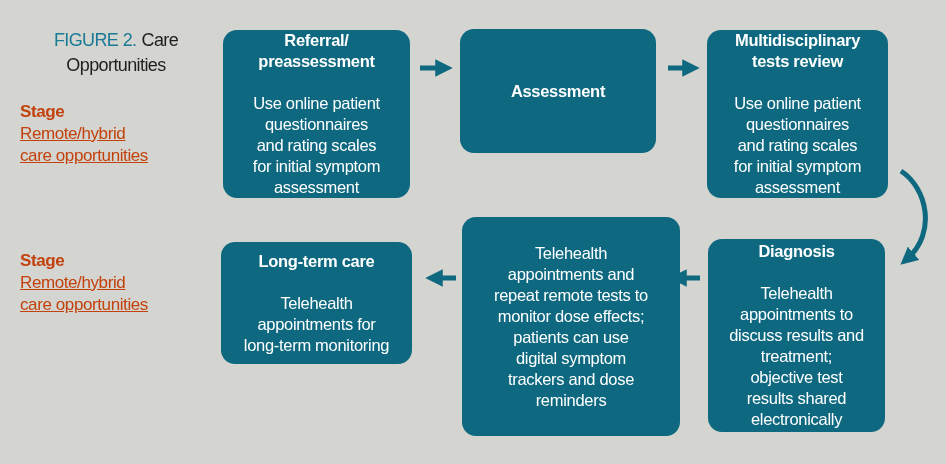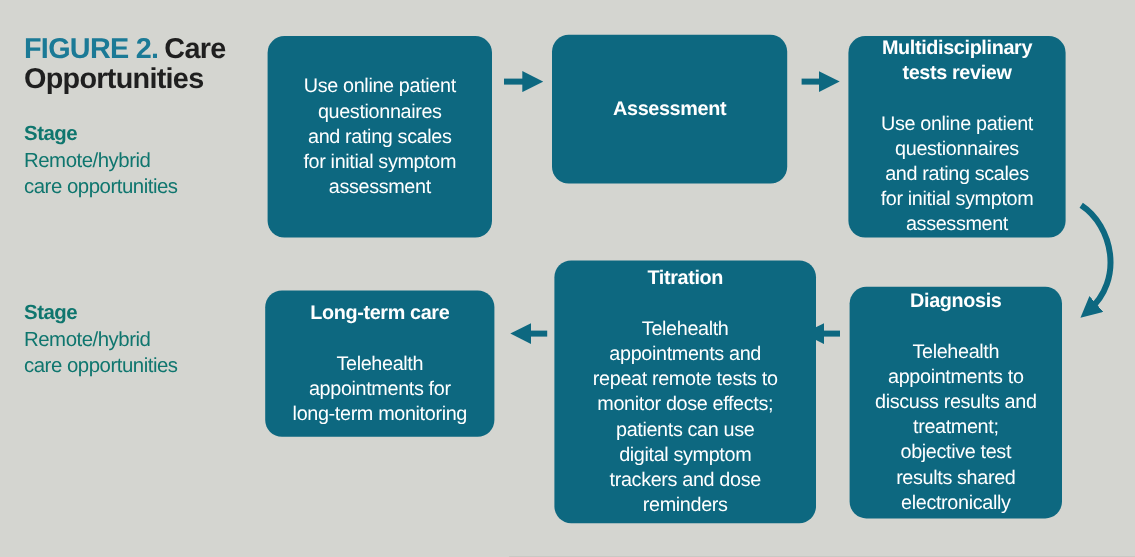--- a/index.html
+++ b/index.html
@@ -12,41 +12,42 @@
     height: 464px;
     background: #d4d5d0;
     overflow: hidden;
   }
 
   
   .figure-title {
     position: absolute;
     left: 20px; top: 28px;
     width: 192px;
-    font-weight: bold;
-    font-size: 24px;
+    font-weight: normal;
+    font-size: 18px;
     line-height: 25px;
     letter-spacing: -0.6px;
     color: #1f1f1f;
+    text-align: center;
   }
   .figure-title .fig-label { color: #1b7a96; margin-right: 5px; }
 
   .stage {
     position: absolute;
     left: 20px;
     width: 175px;
     font-size: 17px;
     line-height: 22px;
     letter-spacing: -0.4px;
-    color: #0f766e;
+    color: #c2410c;
   }
   .stage-1 { top: 101px; }
   .stage-2 { top: 250px; }
   .stage .heading { font-weight: bold; }
-  .stage .desc { white-space: pre-line; }
+  .stage .desc { white-space: pre-line; text-decoration: underline; }
 
   
   .box {
     position: absolute;
     background: #0d6880;
     border-radius: 14px;
     color: #ffffff;
     display: flex;
     align-items: center;
     justify-content: center;
@@ -109,20 +110,22 @@
     </defs>
     <line class="shaft" x1="420" y1="68" x2="444" y2="68" marker-end="url(#ah)"></line>
     <line class="shaft" x1="668" y1="68" x2="691" y2="68" marker-end="url(#ah)"></line>
     <path class="shaft" d="M901 171 C927 188 937 233 907 259" marker-end="url(#ah)"></path>
     <line class="shaft" x1="700" y1="278" x2="678" y2="278" marker-end="url(#ah)"></line>
     <line class="shaft" x1="456" y1="278" x2="434" y2="278" marker-end="url(#ah)"></line>
   </svg>
 
   <div class="box" id="box-referral">
     <div class="inner">
+      <div class="title">Referral/
+preassessment</div>
       <div class="body">Use online patient
 questionnaires
 and rating scales
 for initial symptom
 assessment</div>
     </div>
   </div>
   <div class="box" id="box-assessment">
     <div class="inner">
       <div class="title">Assessment</div>
@@ -147,21 +150,20 @@
 appointments to
 discuss results and
 treatment;
 objective test
 results shared
 electronically</div>
     </div>
   </div>
   <div class="box" id="box-titration">
     <div class="inner">
-      <div class="title">Titration</div>
       <div class="body">Telehealth
 appointments and
 repeat remote tests to
 monitor dose effects;
 patients can use
 digital symptom
 trackers and dose
 reminders</div>
     </div>
   </div>

